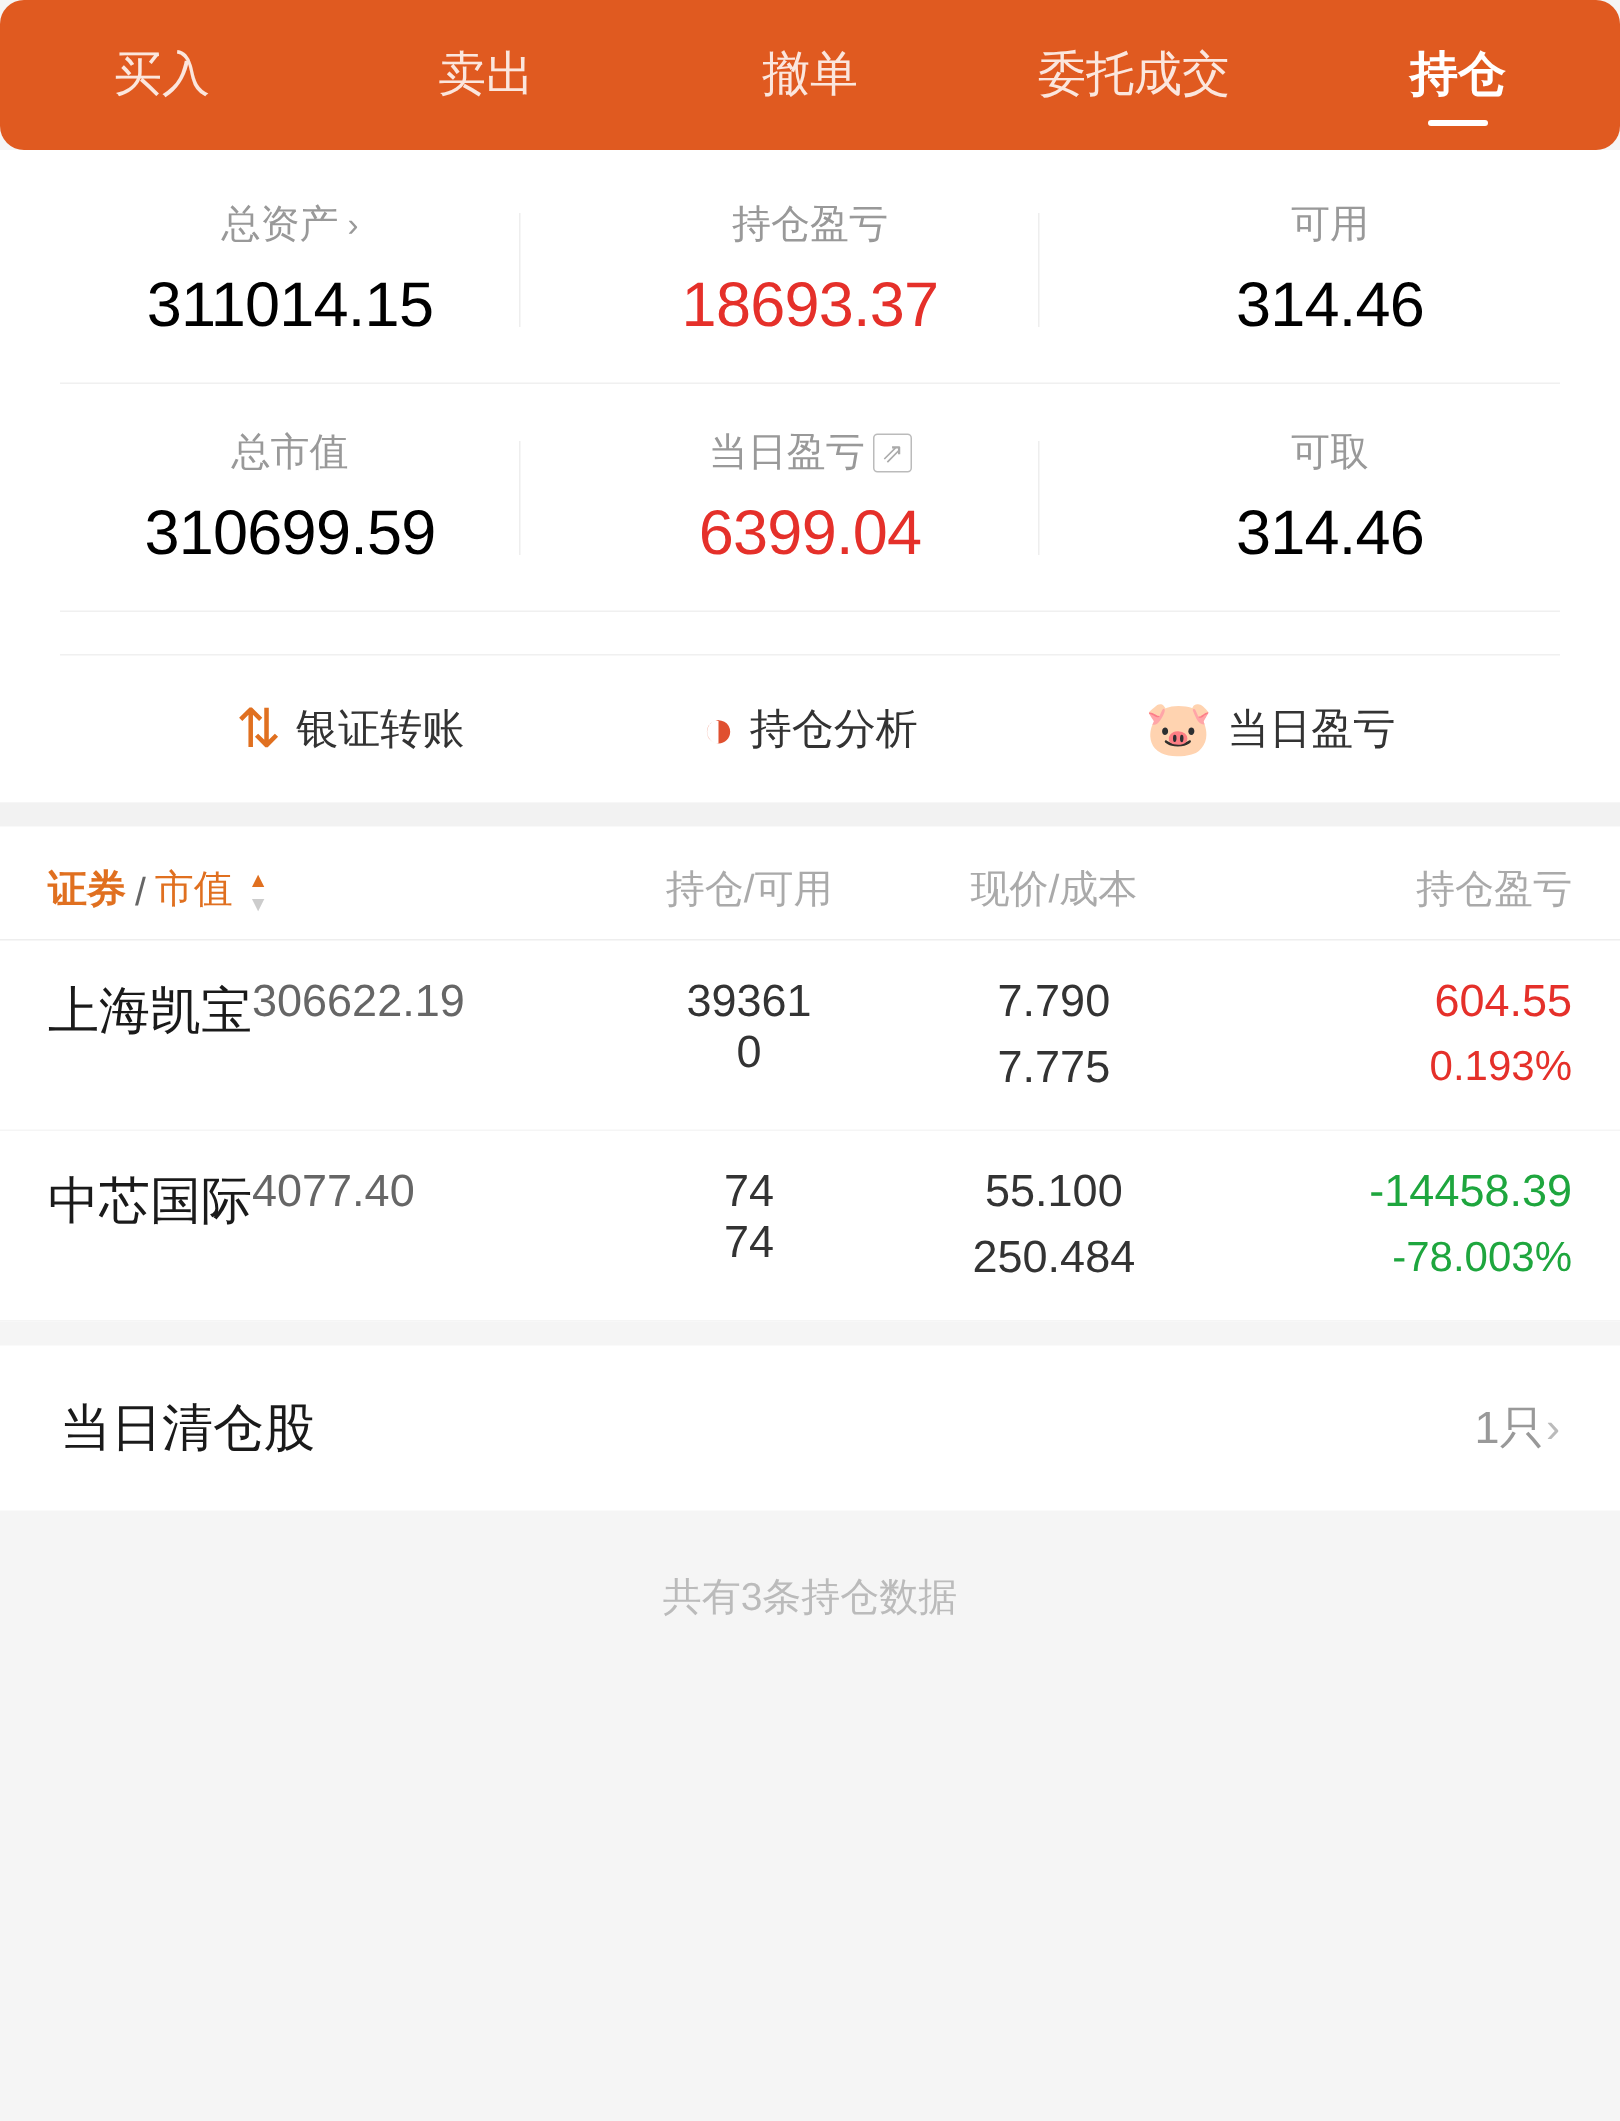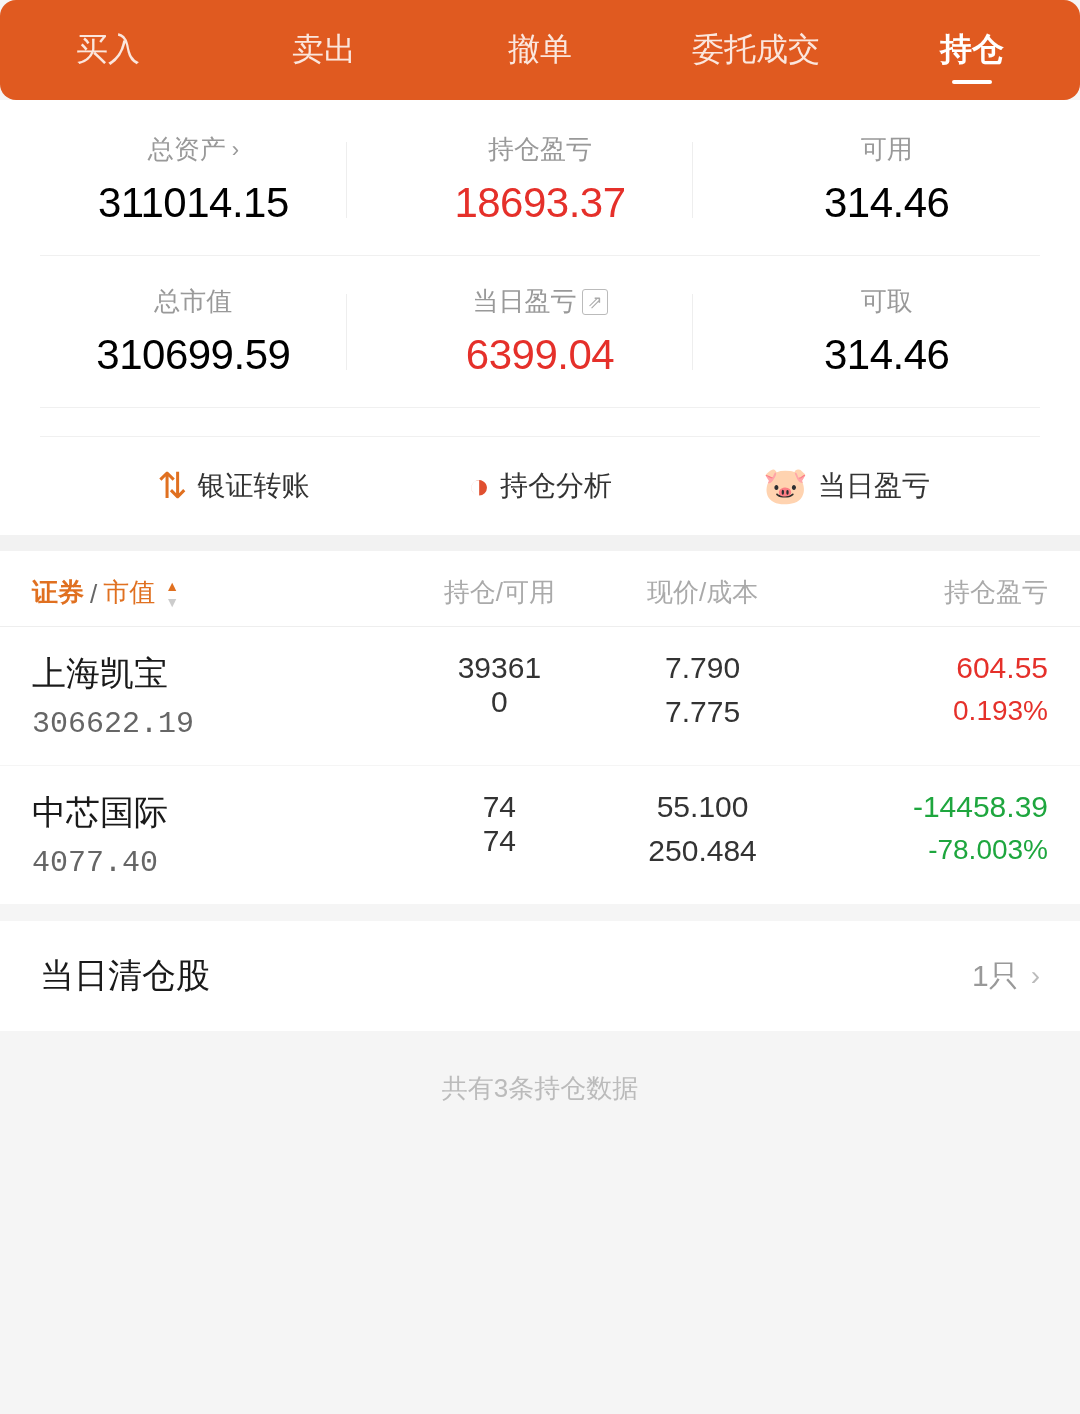--- a/index.html
+++ b/index.html
@@ -160,22 +160,21 @@
     .stock-row {
       display: flex;
       padding: 24px 32px;
       border-bottom: 1px solid #f5f5f5;
       align-items: flex-start;
     }
 
     .stock-left {
       flex: 1.8;
       display: flex;
-      flex-direction: column;
-      font-family: Liberation Mono, monospace;
+      flex-direction: row;
     }
     .stock-name {
       font-size: 34px;
       color: #1a1a1a;
       font-weight: 500;
       margin-bottom: 10px;
     }
     .stock-value {
       font-size: 30px;
       color: #666;
@@ -233,21 +232,21 @@
       cursor: pointer;
     }
     .cleared-label {
       font-size: 34px;
       color: #1a1a1a;
       font-weight: 500;
     }
     .cleared-right {
       display: flex;
       align-items: center;
-      gap: 12px;
+      gap: 1px;
       color: #999;
       font-size: 30px;
     }
     .chevron-icon {
       font-size: 28px;
       color: #bbb;
     }
 
     
     .footer-text {

